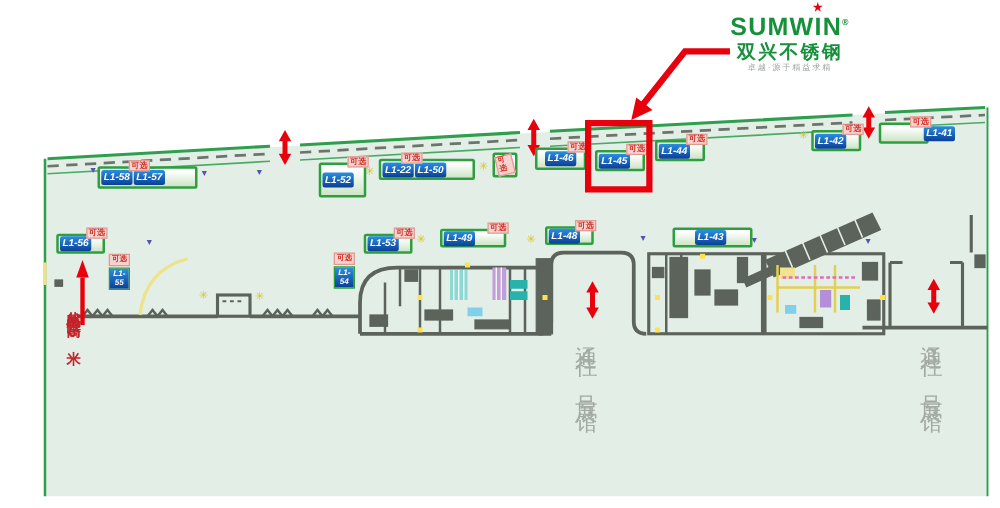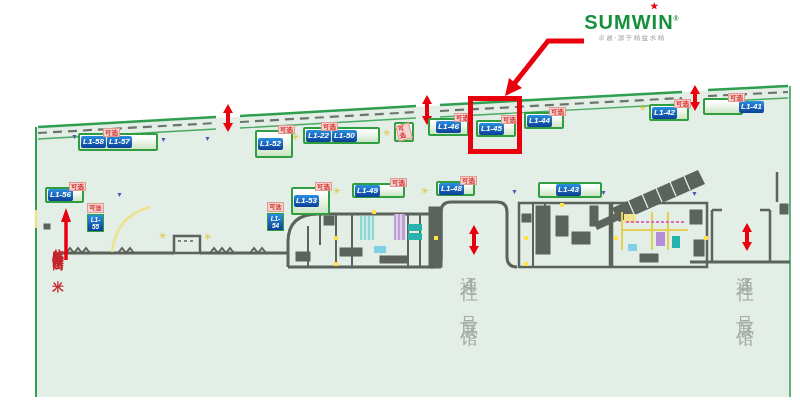--- a/index.html
+++ b/index.html
@@ -154,20 +154,21 @@
     <g>
       <polyline points="584,41 548,41 514,84" stroke="#e8000d" stroke-width="5" fill="none"></polyline>
       <polygon points="505,96 509,78 522,88" fill="#e8000d"></polygon>
     </g>
   </svg>
 
   <div id="logo">
     <div class="brand-row">
       <span class="star">★</span><span>SUMWIN</span><span class="reg">®</span>
     </div>
+    <div class="cn">双兴不锈钢</div>
     <div class="slogan">卓越·源于精益求精</div>
   </div>
 
   <div class="gbox" style="left:78px;top:133px;width:80px;height:18px;">
     <span class="pill">L1-58</span>
     <span class="tag" style="right:36px;">可选</span>
     <span class="pill">L1-57</span>
   </div>
   <div class="gbox" style="left:255px;top:130px;width:38px;height:28px;text-align:right;">
     <span class="pill">L1-52</span>
@@ -198,21 +199,21 @@
     <span class="tag">可选</span>
   </div>
   <div class="gbox" style="left:703px;top:98px;width:40px;height:17px;padding-left:34px;">
     <span class="pill">L1-41</span>
     <span class="tag">可选</span>
   </div>
   <div class="gbox" style="left:45px;top:187px;width:39px;height:16px;">
     <span class="pill">L1-56</span>
     <span class="tag">可选</span>
   </div>
-  <div class="gbox" style="left:291px;top:187px;width:39px;height:28px;">
+  <div class="gbox" style="left:291px;top:187px;width:39px;height:16px;">
     <span class="pill">L1-53</span>
     <span class="tag">可选</span>
   </div>
   <div class="gbox" style="left:352px;top:183px;width:53px;height:15px;">
     <span class="pill">L1-49</span>
     <span class="tag">可选</span>
   </div>
   <div class="gbox" style="left:395px;top:181px;width:39px;height:15px;margin-left:41px;">
     <span class="pill">L1-48</span>
     <span class="tag">可选</span>

